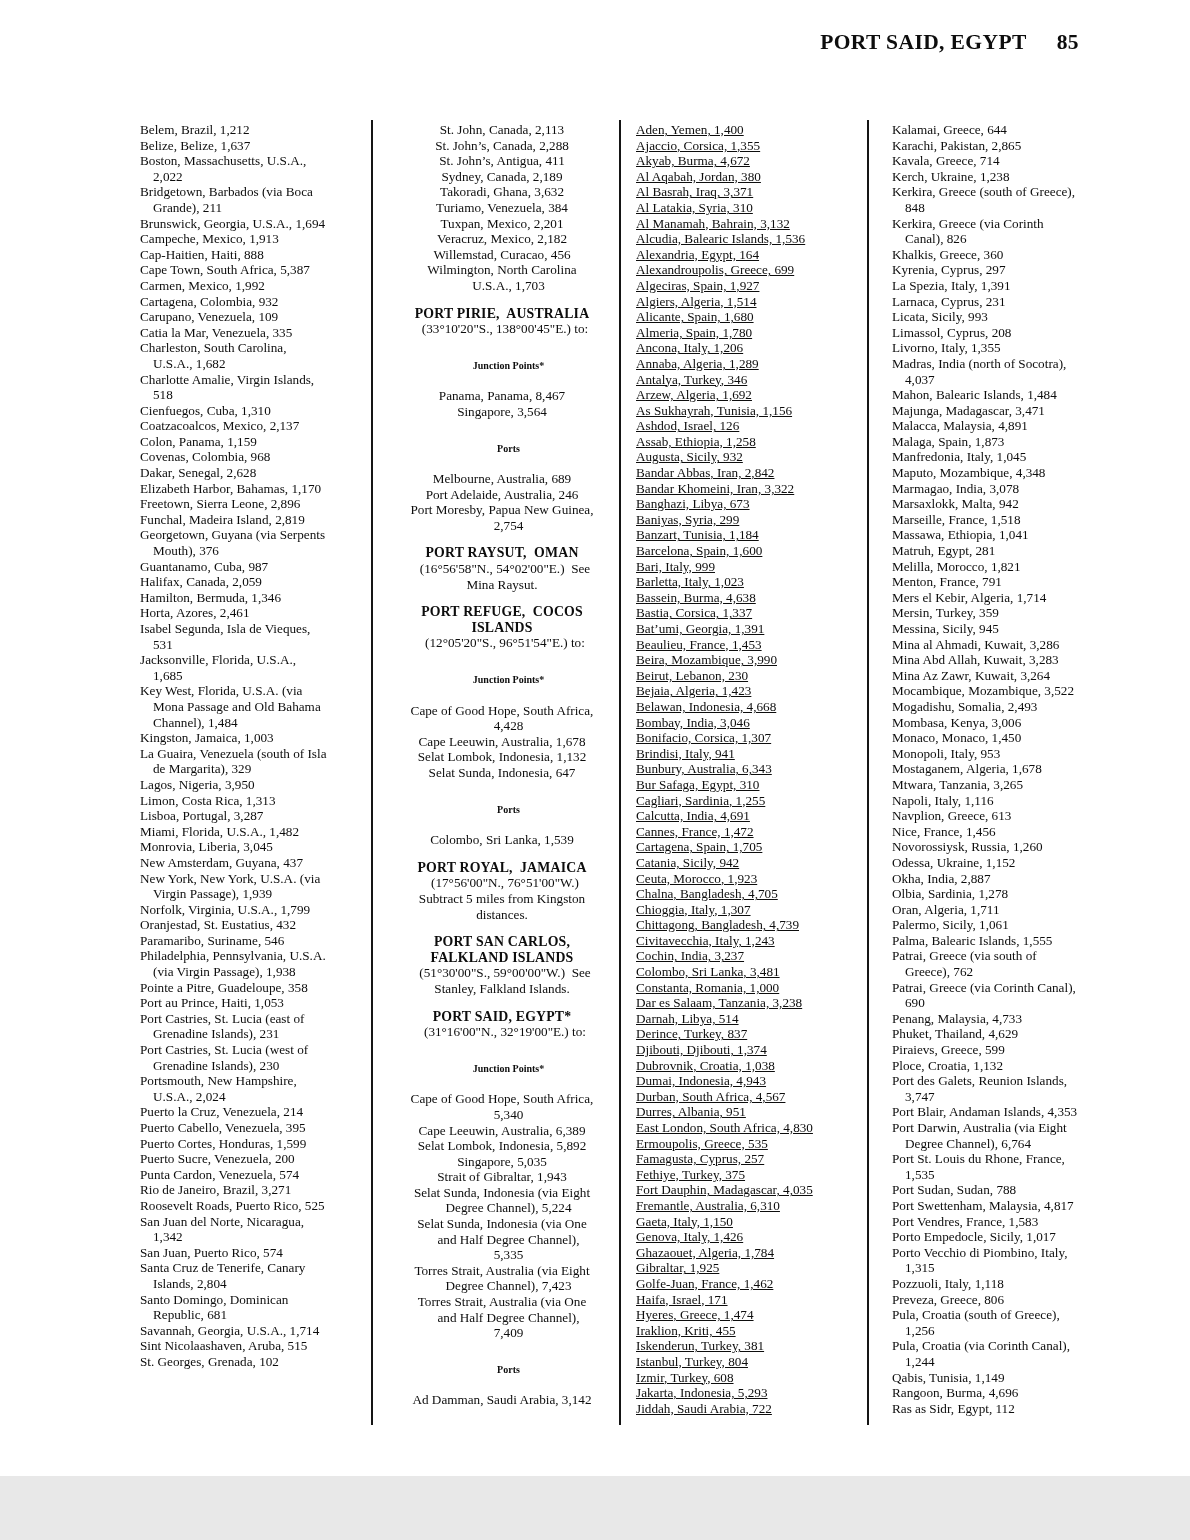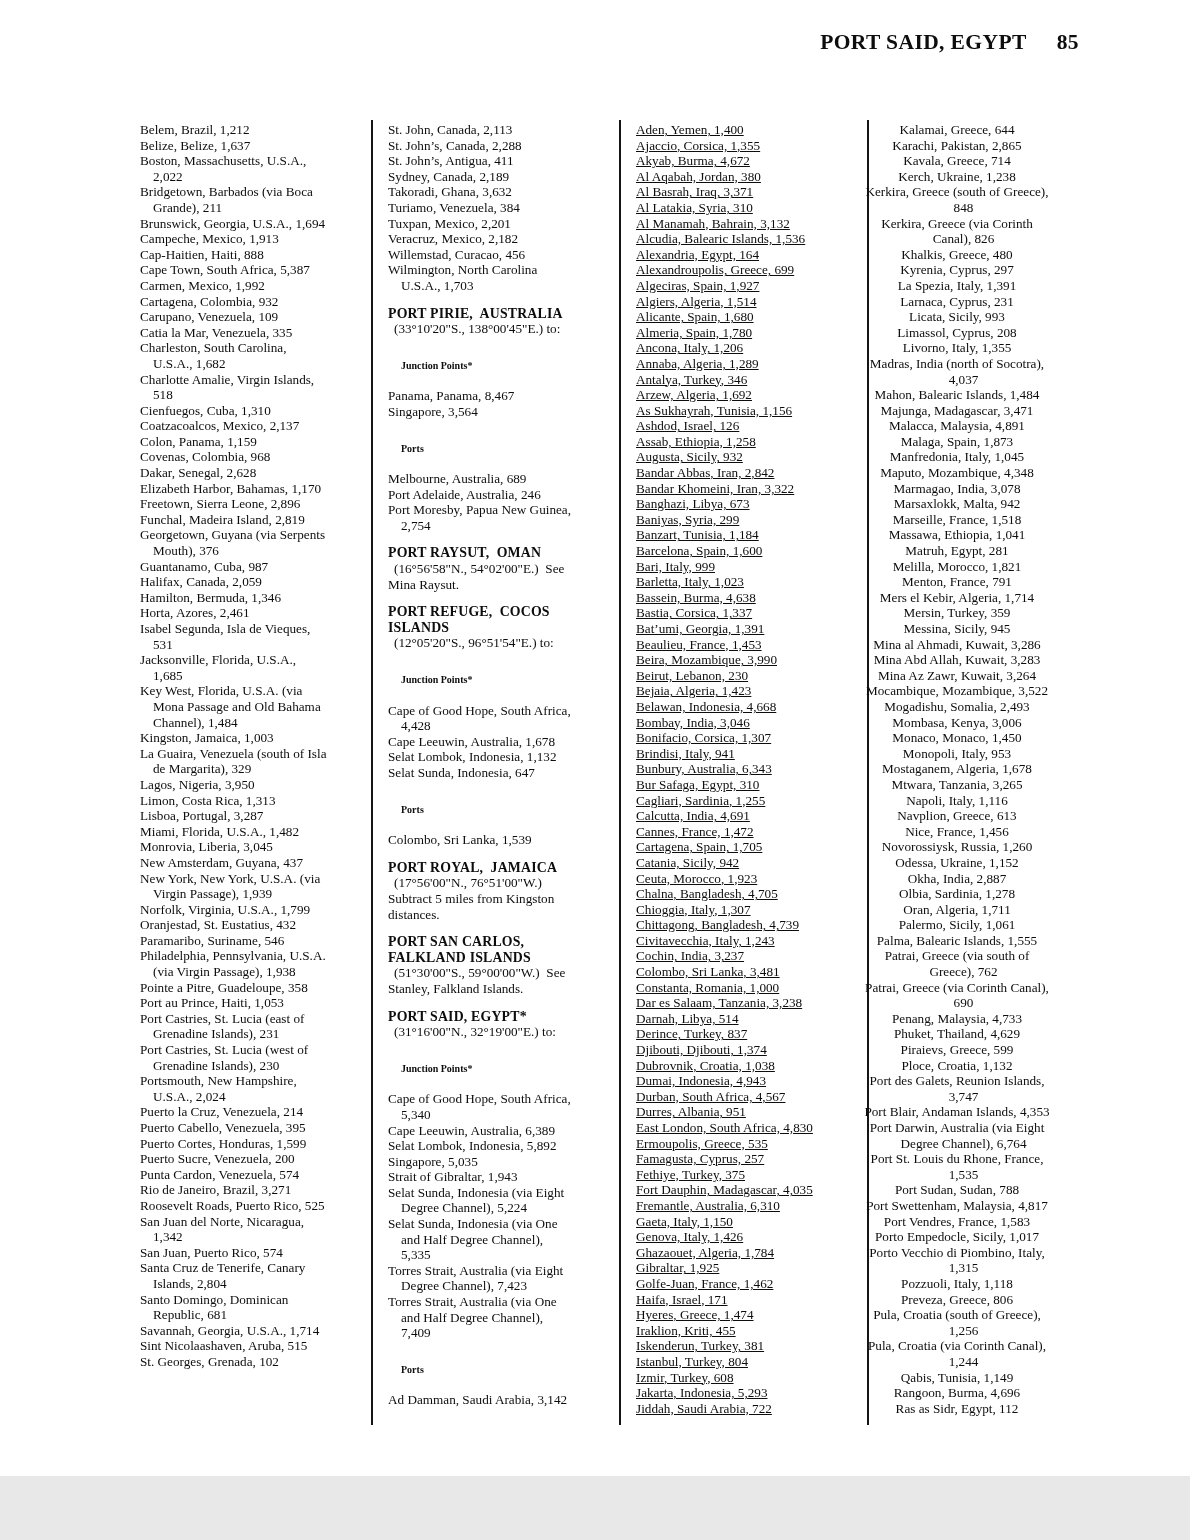--- a/index.html
+++ b/index.html
@@ -27,23 +27,23 @@
   }
   .col {
     position: absolute;
     top: 122px;
     width: 228px;
     font-size: 13.2px;
     line-height: 15.6px;
     text-align: left;
   }
   .col-1 { left: 140px; }
-  .col-2 { left: 388px; }
+  .col-2 { left: 388px; text-align: center; }
   .col-3 { left: 636px; text-decoration: underline; }
-  .col-4 { left: 843px; text-align: center; }
+  .col-4 { left: 892px; }
   .divider {
     position: absolute;
     top: 120px;
     width: 1.6px;
     height: 1305px;
     background: #151515;
   }
   .div-1 { left: 371px; }
   .div-2 { left: 619px; }
   .div-3 { left: 867px; }
@@ -328,21 +328,21 @@
   <div class="divider div-3"></div>
   <div class="col col-4">
       <div class="entry">Kalamai, Greece, 644</div>
       <div class="entry">Karachi, Pakistan, 2,865</div>
       <div class="entry">Kavala, Greece, 714</div>
       <div class="entry">Kerch, Ukraine, 1,238</div>
       <div class="entry">Kerkira, Greece (south of Greece),
 848</div>
       <div class="entry">Kerkira, Greece (via Corinth
 Canal), 826</div>
-      <div class="entry">Khalkis, Greece, 480</div>
+      <div class="entry">Khalkis, Greece, 360</div>
       <div class="entry">Kyrenia, Cyprus, 297</div>
       <div class="entry">La Spezia, Italy, 1,391</div>
       <div class="entry">Larnaca, Cyprus, 231</div>
       <div class="entry">Licata, Sicily, 993</div>
       <div class="entry">Limassol, Cyprus, 208</div>
       <div class="entry">Livorno, Italy, 1,355</div>
       <div class="entry">Madras, India (north of Socotra),
 4,037</div>
       <div class="entry">Mahon, Balearic Islands, 1,484</div>
       <div class="entry">Majunga, Madagascar, 3,471</div>

